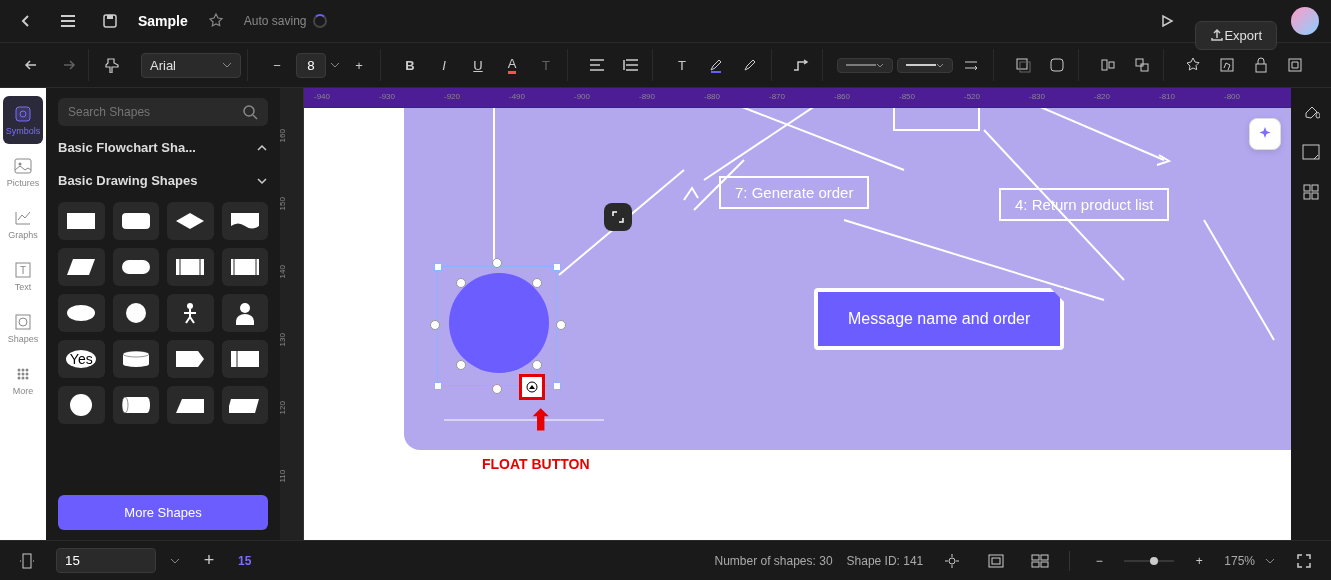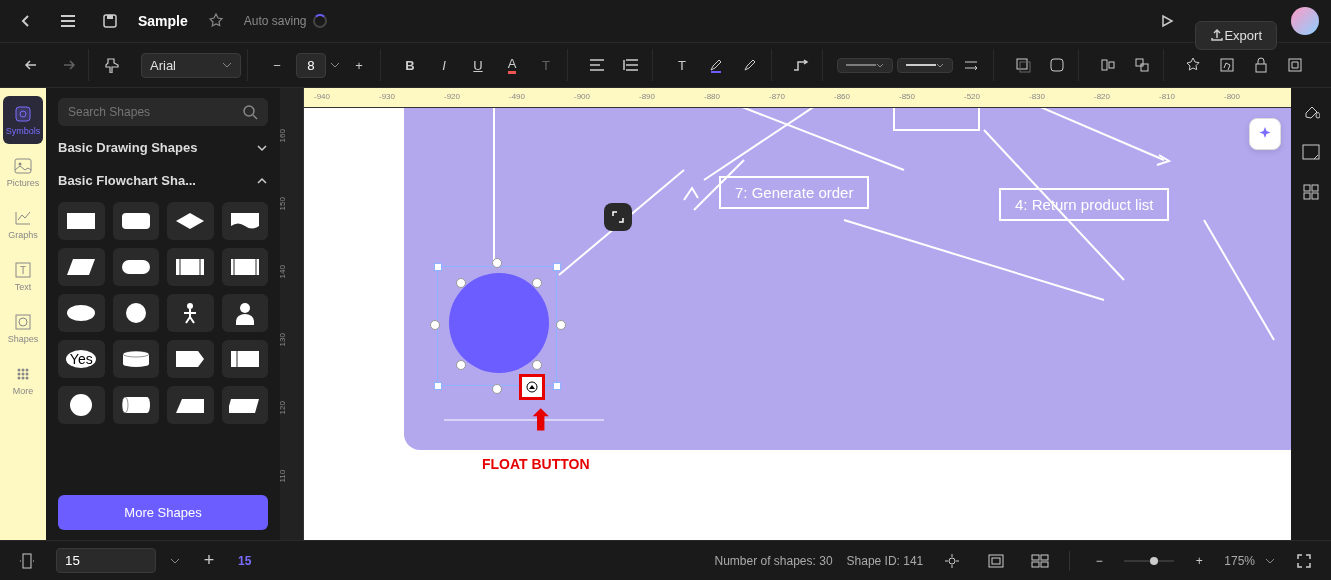--- a/index.html
+++ b/index.html
@@ -41,38 +41,38 @@
 }
 .tool-group { display: flex; align-items: center; gap: 4px; padding: 0 6px; border-right: 1px solid #2a2a2a; height: 32px; }
 .tool-group:last-child { border-right: none; }
 .dropdown { background: #2a2a2a; border: 1px solid #3a3a3a; padding: 4px 8px; border-radius: 4px; display: flex; align-items: center; min-width: 80px; cursor: pointer; }
 .font-dd { min-width: 100px; }
 .size-input { background: #2a2a2a; border: 1px solid #3a3a3a; width: 30px; text-align: center; padding: 4px 2px; border-radius: 4px; color: #fff; }
 .tb-btn { width: 30px; height: 30px; display: flex; align-items: center; justify-content: center; cursor: pointer; border-radius: 4px; color: #ccc; }
 
 .main { display: flex; height: 452px; }
 
-.sidebar { width: 46px; background: #fef9c3; display: flex; flex-direction: column; align-items: center; padding-top: 8px; gap: 4px; }
+.sidebar { width: 46px; background: #ffffff; display: flex; flex-direction: column; align-items: center; padding-top: 8px; gap: 4px; }
 .sb-item { width: 40px; height: 48px; display: flex; flex-direction: column; align-items: center; justify-content: center; gap: 2px; cursor: pointer; border-radius: 6px; font-size: 9px; color: #888; }
 .sb-item.active { background: #2a2a3a; color: #7b6dff; }
 .sb-item .ic { width: 20px; height: 20px; display: flex; align-items: center; justify-content: center; }
 
 .shapes-panel { width: 234px; background: #1a1a1a; padding: 10px 12px; display: flex; flex-direction: column; gap: 10px; }
 .search-box { background: #2a2a2a; border-radius: 6px; padding: 6px 10px; display: flex; align-items: center; gap: 8px; }
 .search-box input { background: transparent; border: none; outline: none; color: #ccc; flex: 1; font-size: 12px; }
 .section-hdr { display: flex; justify-content: space-between; align-items: center; font-weight: 600; font-size: 13px; color: #ddd; cursor: pointer; padding: 4px 0; }
 .shape-grid { display: grid; grid-template-columns: repeat(4, 1fr); gap: 8px; }
 .shape-cell { background: #2a2a2a; border-radius: 6px; height: 38px; display: flex; align-items: center; justify-content: center; cursor: pointer; }
 .more-shapes { background: #6b5dff; color: #fff; padding: 10px; border-radius: 6px; text-align: center; cursor: pointer; font-size: 13px; margin-top: auto; }
 
 .canvas-wrap { flex: 1; background: #1a1a1a; position: relative; display: flex; }
 .ruler-v { width: 24px; background: #222; border-right: 1px solid #333; position: relative; font-size: 8px; color: #888; }
 .ruler-v .tick { position: absolute; left: 2px; transform: rotate(-90deg); transform-origin: left center; }
 .canvas-area { flex: 1; display: flex; flex-direction: column; }
-.ruler-h { height: 20px; background: #fef9c3; border-bottom: 1px solid #333; display: flex; font-size: 8px; color: #888; position: relative; }
+.ruler-h { height: 20px; background: #4c1d95; border-bottom: 1px solid #333; display: flex; font-size: 8px; color: #888; position: relative; }
 .ruler-h .tick { position: absolute; top: 4px; }
 .canvas { flex: 1; background: #fff; position: relative; overflow: hidden; }
 .diagram-bg { position: absolute; left: 100px; top: -8px; width: 900px; height: 350px; background: #b3a7ee; border-radius: 0 0 16px 16px; }
 .sel-circle { position: absolute; width: 100px; height: 100px; border-radius: 50%; background: #6b5dff; }
 .sel-box { position: absolute; border: 1px solid #8bb3ff; }
 .sel-handle { position: absolute; width: 8px; height: 8px; background: #fff; border: 1px solid #8bb3ff; }
 .sel-dot { position: absolute; width: 10px; height: 10px; border-radius: 50%; background: #fff; border: 1px solid #999; }
 .float-mark { position: absolute; width: 26px; height: 26px; border: 3px solid #e60000; background: #fff; display: flex; align-items: center; justify-content: center; }
 .float-arrow { position: absolute; color: #e60000; font-size: 28px; font-weight: bold; }
 .float-label { position: absolute; color: #e60000; font-weight: bold; font-size: 14px; }
@@ -361,29 +361,29 @@
 
   <div class="shapes-panel">
     <div class="search-box">
       <input placeholder="Search Shapes" style="">
       <svg width="16" height="16" viewBox="0 0 16 16">
           <circle cx="7" cy="7" r="5" stroke="#888" fill="none" stroke-width="1.5"></circle>
           <path d="M11 11l4 4" stroke="#888" stroke-width="1.5"></path>
         </svg>
     </div>
     <div class="section-hdr">
+      <span>Basic Flowchart Sha...</span>
+      <svg width="12" height="8" viewBox="0 0 12 8">
+          <path d="M2 6l4-4 4 4" stroke="#ccc" fill="none" stroke-width="1.5"></path>
+        </svg>
+    </div>
+    <div class="section-hdr">
       <span>Basic Drawing Shapes</span>
       <svg width="12" height="8" viewBox="0 0 12 8">
           <path d="M2 2l4 4 4-4" stroke="#ccc" fill="none" stroke-width="1.5"></path>
-        </svg>
-    </div>
-    <div class="section-hdr">
-      <span>Basic Flowchart Sha...</span>
-      <svg width="12" height="8" viewBox="0 0 12 8">
-          <path d="M2 6l4-4 4 4" stroke="#ccc" fill="none" stroke-width="1.5"></path>
         </svg>
     </div>
     <div class="shape-grid">
       <div class="shape-cell">
           <svg width="32" height="20" viewBox="0 0 32 20">
             <rect x="2" y="2" width="28" height="16" fill="#fff"></rect>
           </svg>
         </div>
       <div class="shape-cell">
           <svg width="32" height="20" viewBox="0 0 32 20">
@@ -538,20 +538,21 @@
           <rect x="490" y="0" width="85" height="30" stroke="#fff" fill="none" stroke-width="2"></rect>
           <line x1="580" y1="30" x2="720" y2="180" stroke="#fff" stroke-width="2"></line>
           <line x1="620" y1="0" x2="760" y2="60" stroke="#fff" stroke-width="2"></line>
           <path d="M755 55 l10 6 l-12 4" stroke="#fff" fill="none" stroke-width="2"></path>
           <line x1="440" y1="120" x2="700" y2="200" stroke="#fff" stroke-width="2"></line>
           <line x1="800" y1="120" x2="870" y2="240" stroke="#fff" stroke-width="2"></line>
           <line x1="40" y1="320" x2="200" y2="320" stroke="#fff" stroke-width="1"></line>
         </svg>
         <div class="diag-box" style="left:415px;top:68px"><span>7: Generate order</span></div>
         <div class="diag-box" style="left:695px;top:80px"><span>4: Return product list</span></div>
+        <div class="diag-filled" style="left:510px;top:180px"><span>Message name and order</span></div>
 
         <div class="sel-circle" style="left:145px;top:165px"></div>
         <div class="sel-box" style="left:133px;top:158px;width:120px;height:120px"></div>
         <div class="sel-handle" style="left:130px;top:155px"></div>
         <div class="sel-handle" style="left:249px;top:155px"></div>
         <div class="sel-handle" style="left:130px;top:274px"></div>
         <div class="sel-handle" style="left:249px;top:274px"></div>
         <div class="sel-dot" style="left:188px;top:150px"></div>
         <div class="sel-dot" style="left:188px;top:276px"></div>
         <div class="sel-dot" style="left:126px;top:212px"></div>

